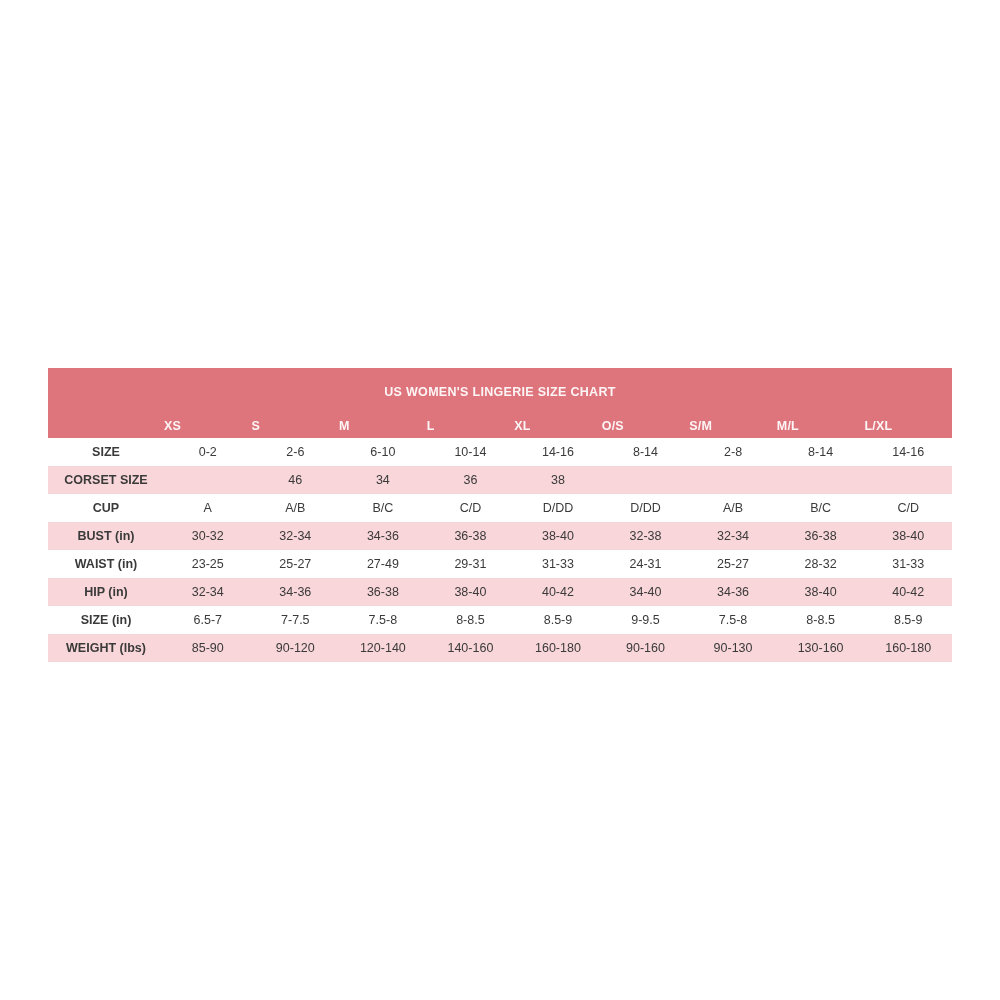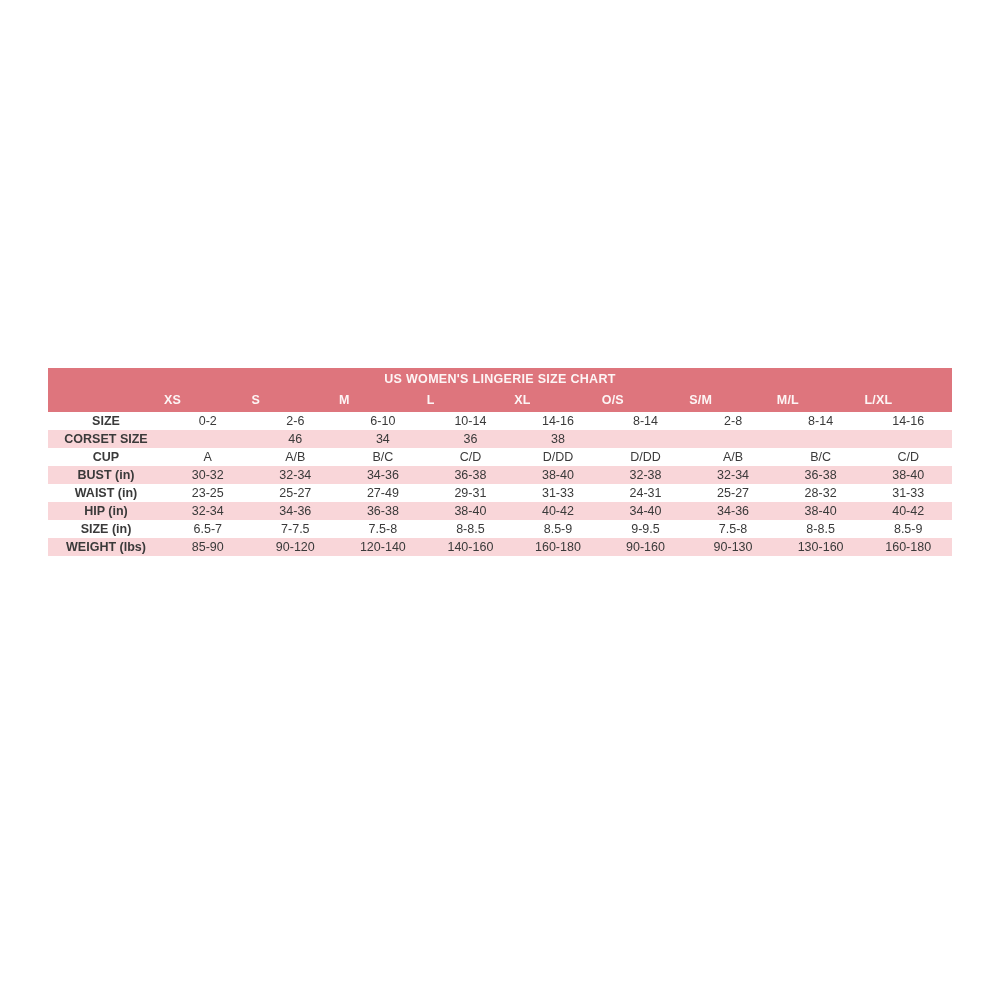--- a/index.html
+++ b/index.html
@@ -33,37 +33,37 @@
     table-layout:fixed;
   }
   table.size-chart col.label-col{width:116px;}
   tr.title-row th{
     background:var(--header-bg);
     color:var(--header-text);
     font-size:12.5px;
     font-weight:bold;
     letter-spacing:0.3px;
     height:20px;
-    padding:1px;
+    padding:14px;
     text-align:center;
     vertical-align:middle;
   }
   tr.col-header-row th{
     background:var(--header-bg);
     color:var(--header-text);
     font-size:12.5px;
     font-weight:bold;
     letter-spacing:0.2px;
     height:19px;
     padding:0 0 3px 0;
     text-align:left;
     vertical-align:middle;
   }
   tbody tr{
-    height:18px;
+    height:28px;
     background:var(--white-row);
   }
   tbody tr:nth-child(even){
     background:var(--stripe-bg);
   }
   tbody th.row-label{
     font-size:12.5px;
     font-weight:bold;
     color:var(--body-text);
     text-align:center;

